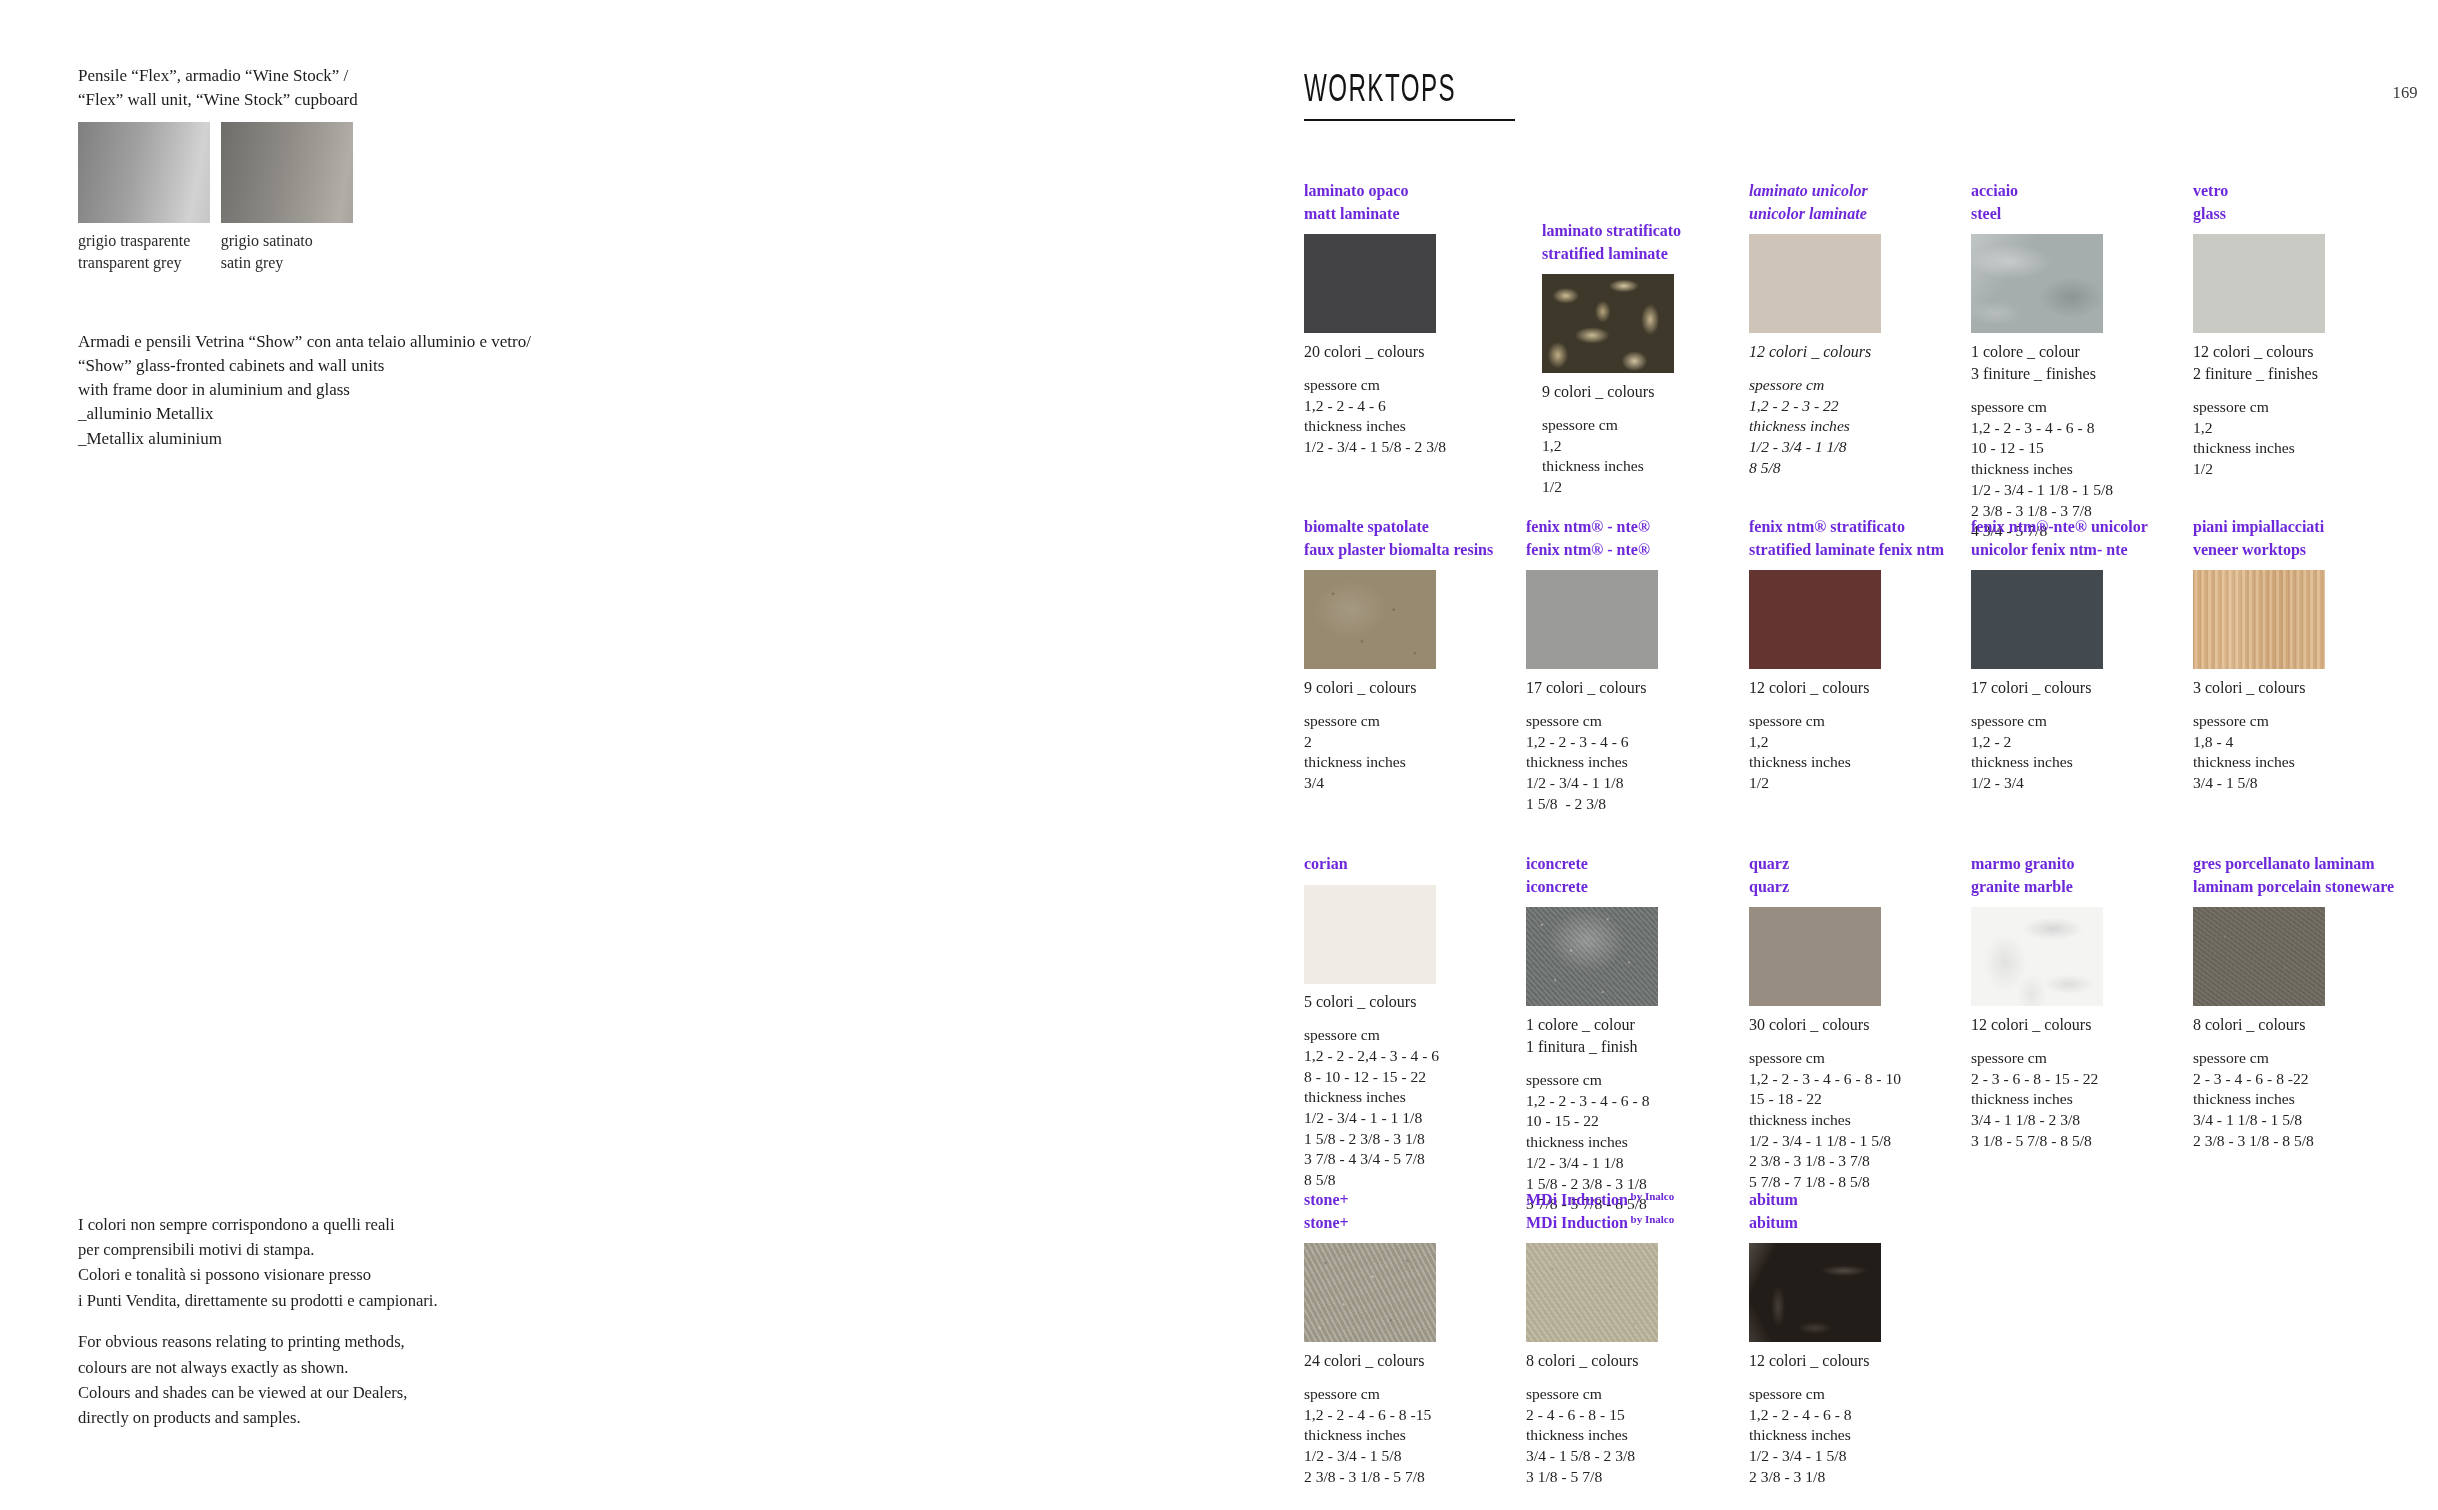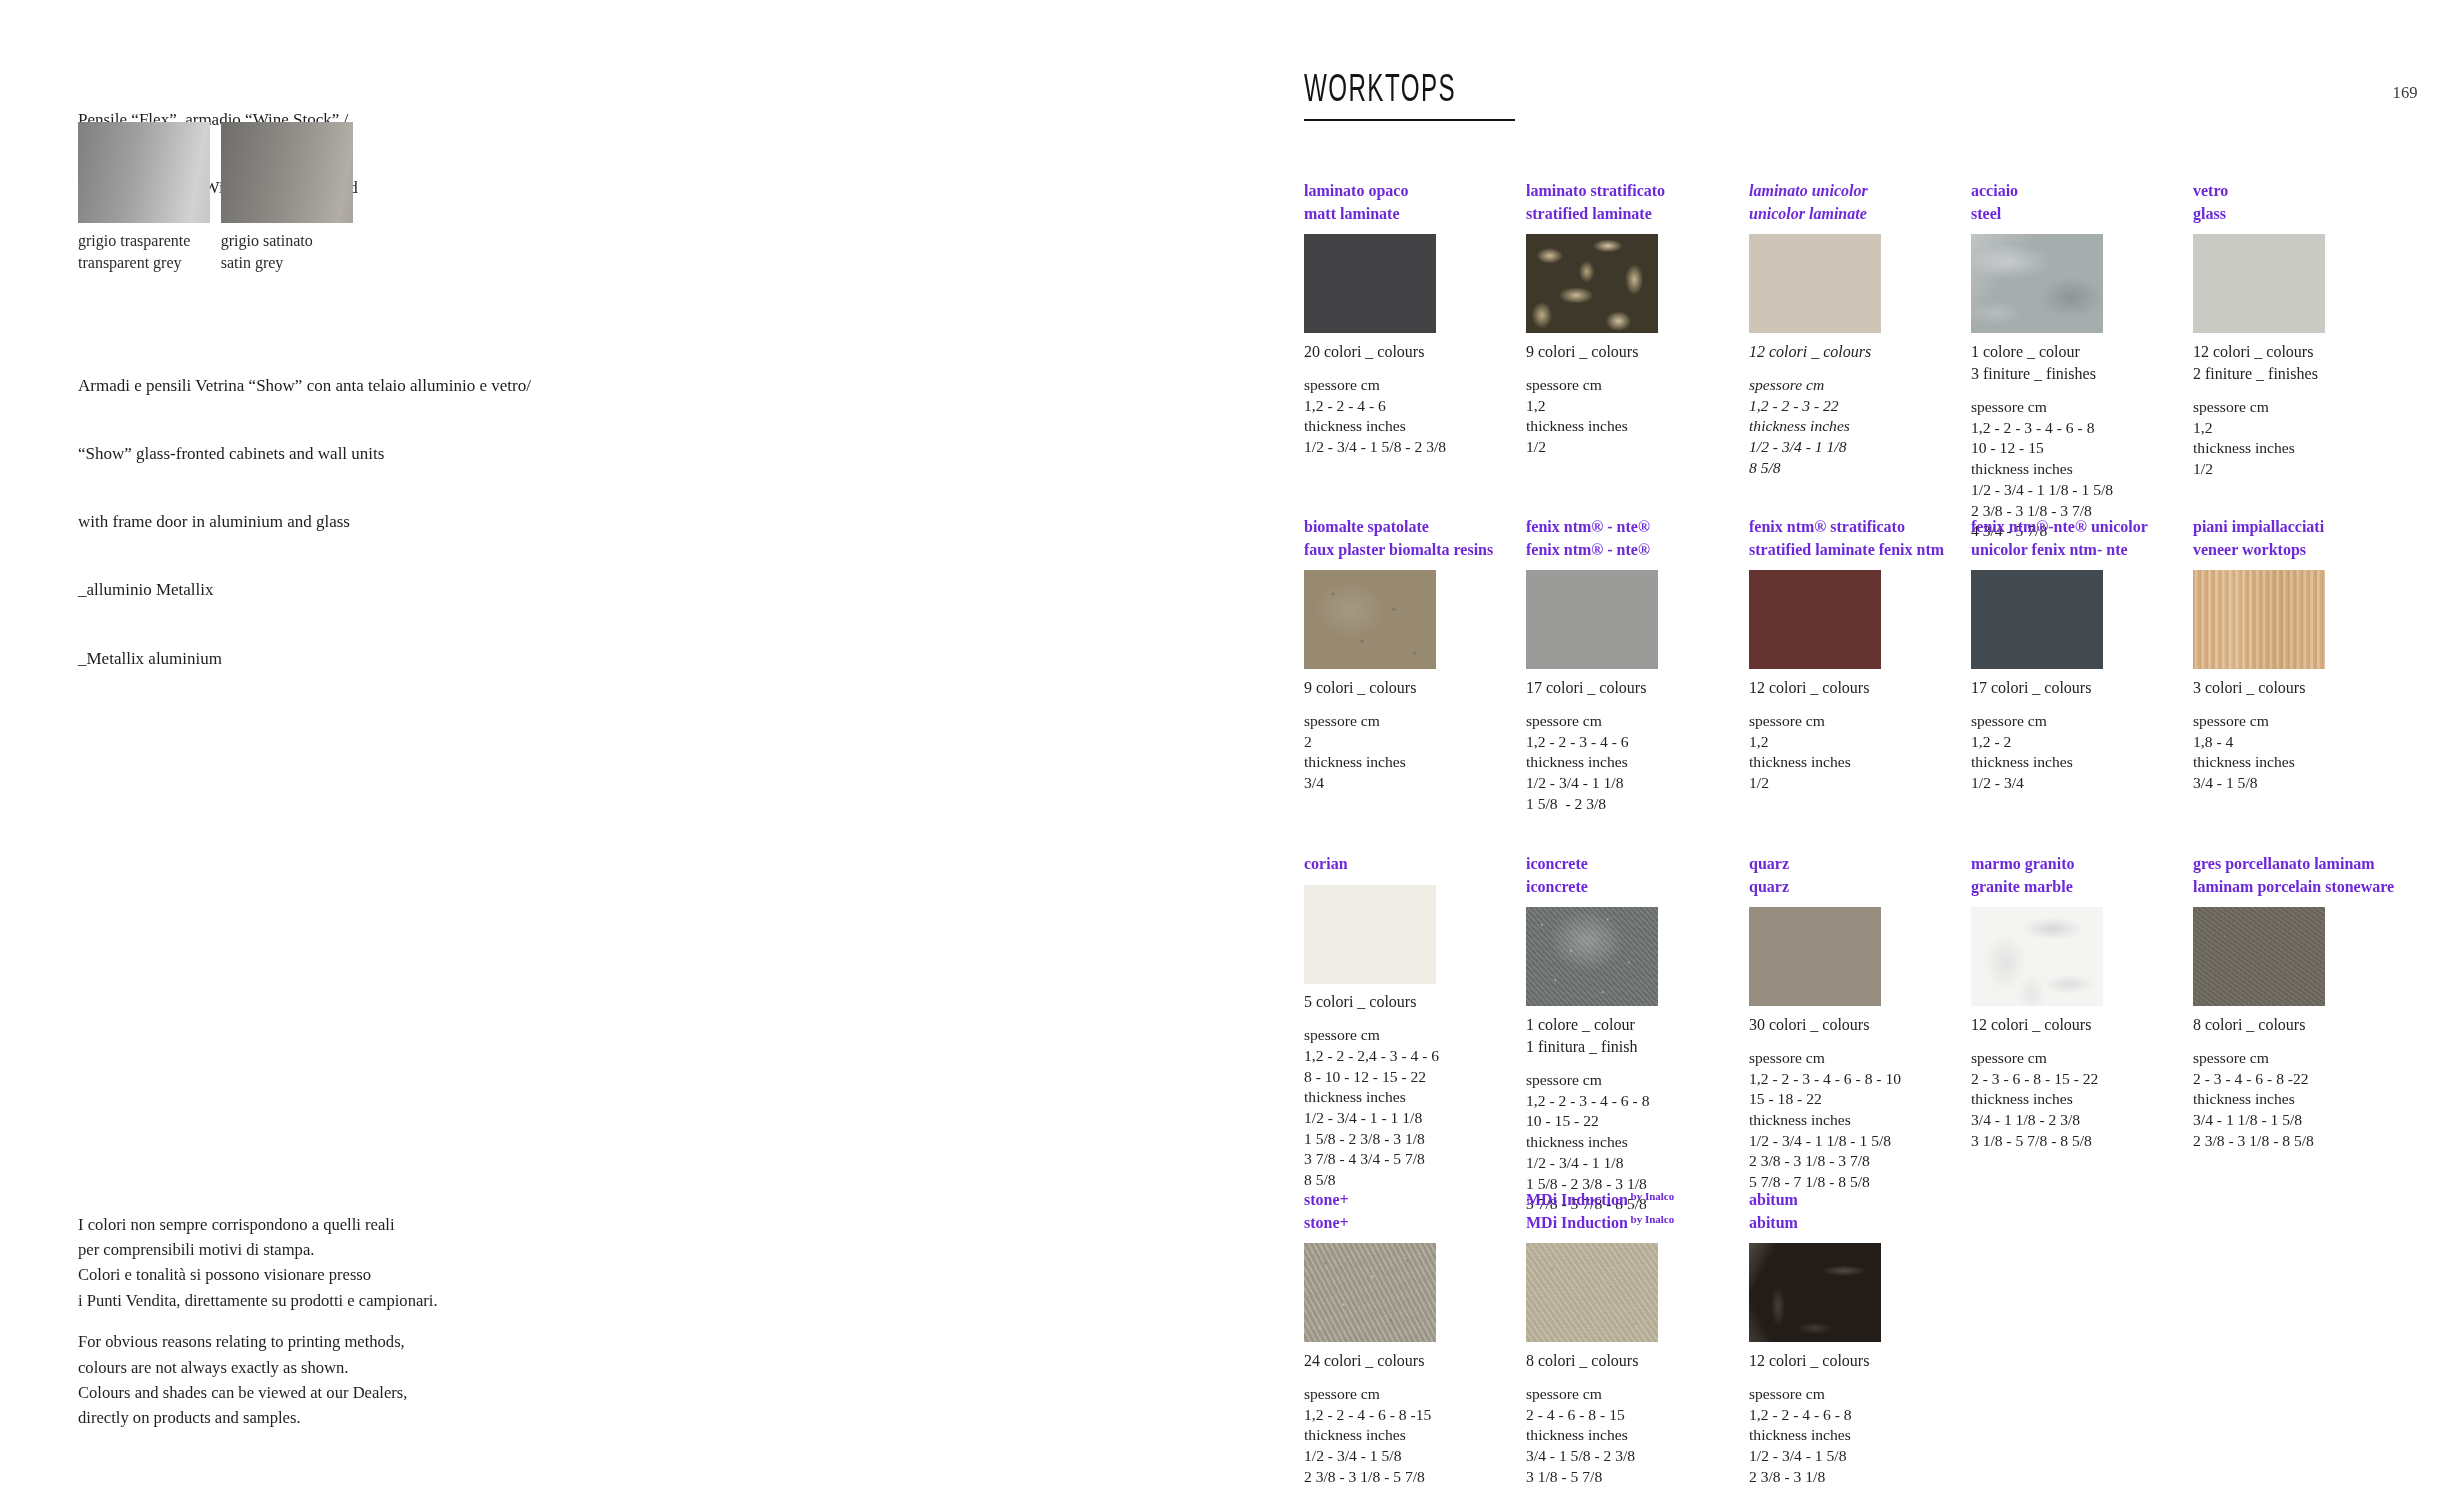--- a/index.html
+++ b/index.html
@@ -17,21 +17,21 @@
   }
 
   
   #left-page {
     position: absolute;
     left: 0; top: 0;
     width: 1278px; height: 1511px;
   }
   .left-block { position: absolute; left: 78px; }
   .cap-lines { font-size: 17px; line-height: 1.42; }
-  .cap-lines div { white-space: pre; margin-top: 44px; }
+  .cap-lines div { white-space: pre; }
 
   .sw-row { display: flex; }
   .sw-cell { margin-right: 10.7px; }
   .sw-chip { display: block; }
   .sw-lab { font-size: 16px; line-height: 1.36; margin-top: 6.8px; color: #2a2a2a; }
   .sw-lab div { white-space: pre; }
 
   .grad-a { width: 132px; height: 101px;
     background: linear-gradient(100deg,#7f7f7f 0%,#8d8d8d 18%,#a0a0a0 42%,#bdbdbd 68%,#d2d2d2 86%,#c6c6c6 100%); }
   .grad-b { width: 132px; height: 101px;
@@ -248,21 +248,21 @@
           <div class="mat-count">
             <div>20 colori _ colours</div>
           </div>
           <div class="mat-spec">
             <div>spessore cm</div>
             <div>1,2 - 2 - 4 - 6</div>
             <div>thickness inches</div>
             <div>1/2 - 3/4 - 1 5/8 - 2 3/8</div>
           </div>
         </div>
-        <div class="mat-cell" style="left: 222px;">
+        <div class="mat-cell" style="left: 238px; margin-top: 40px;">
           <div class="mat-head">
             <div>laminato stratificato</div>
             <div>stratified laminate</div>
           </div>
           <div class="mat-chip tx-strat"></div>
           <div class="mat-count">
             <div>9 colori _ colours</div>
           </div>
           <div class="mat-spec">
             <div>spessore cm</div>

